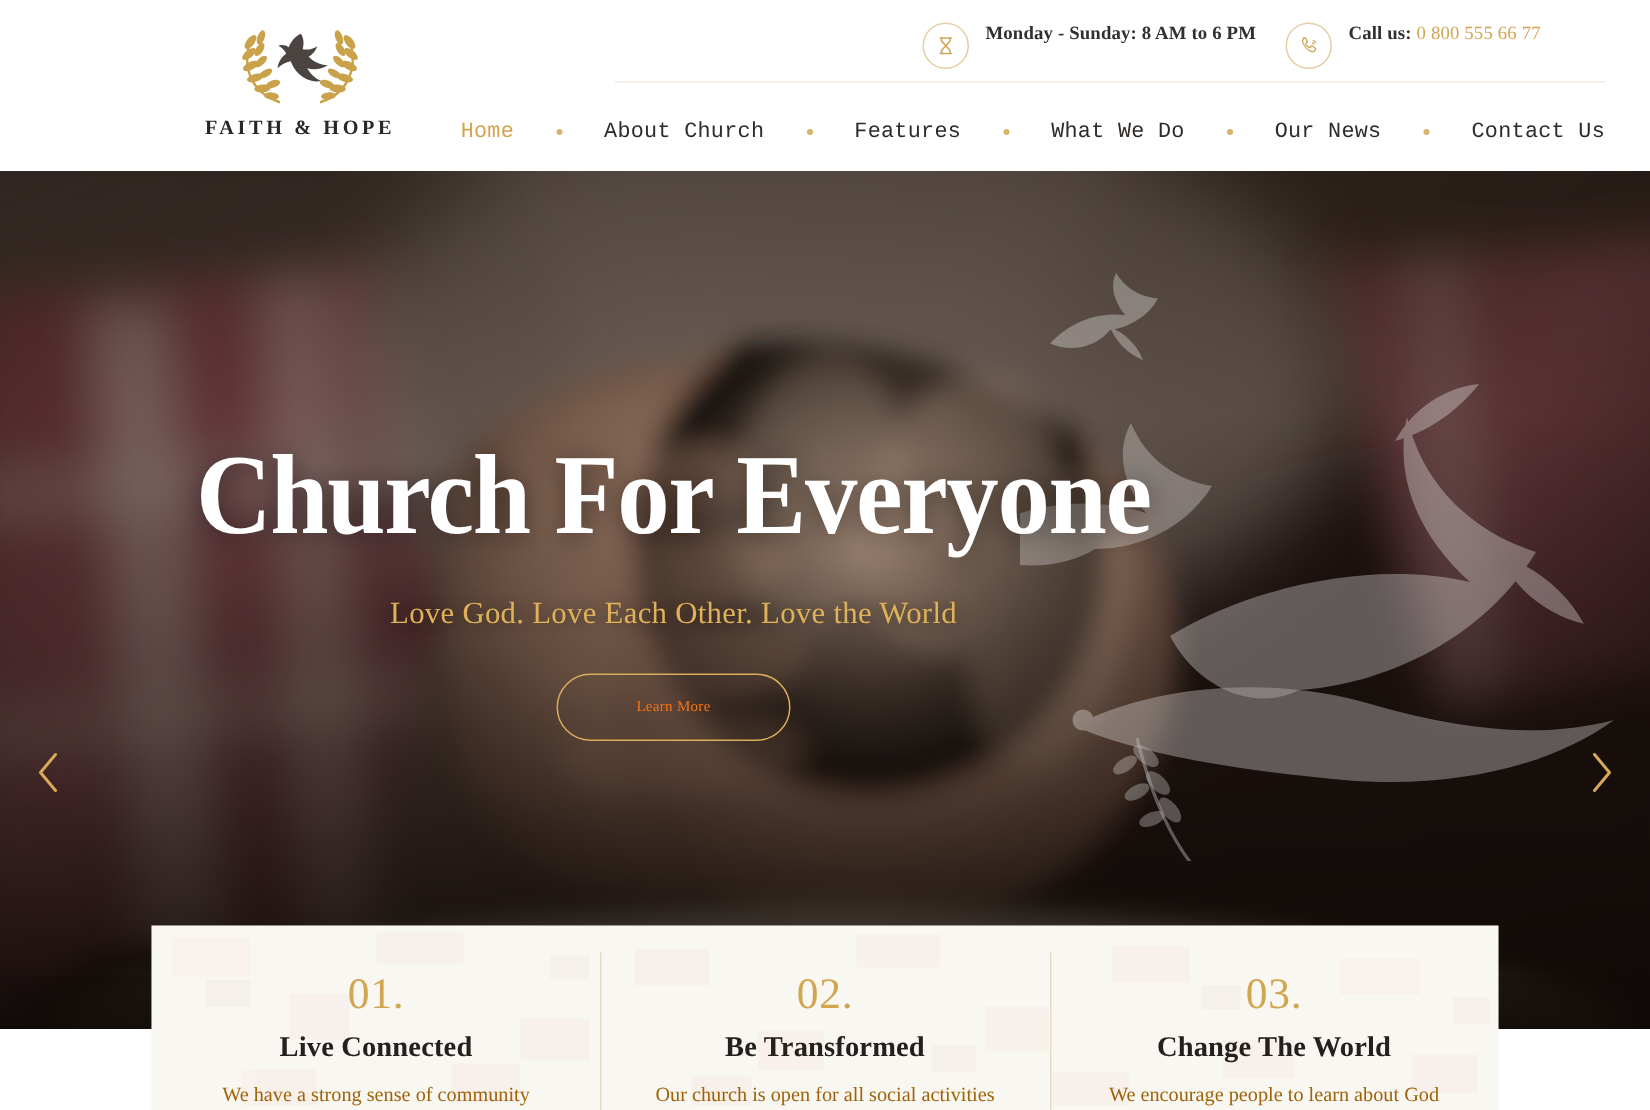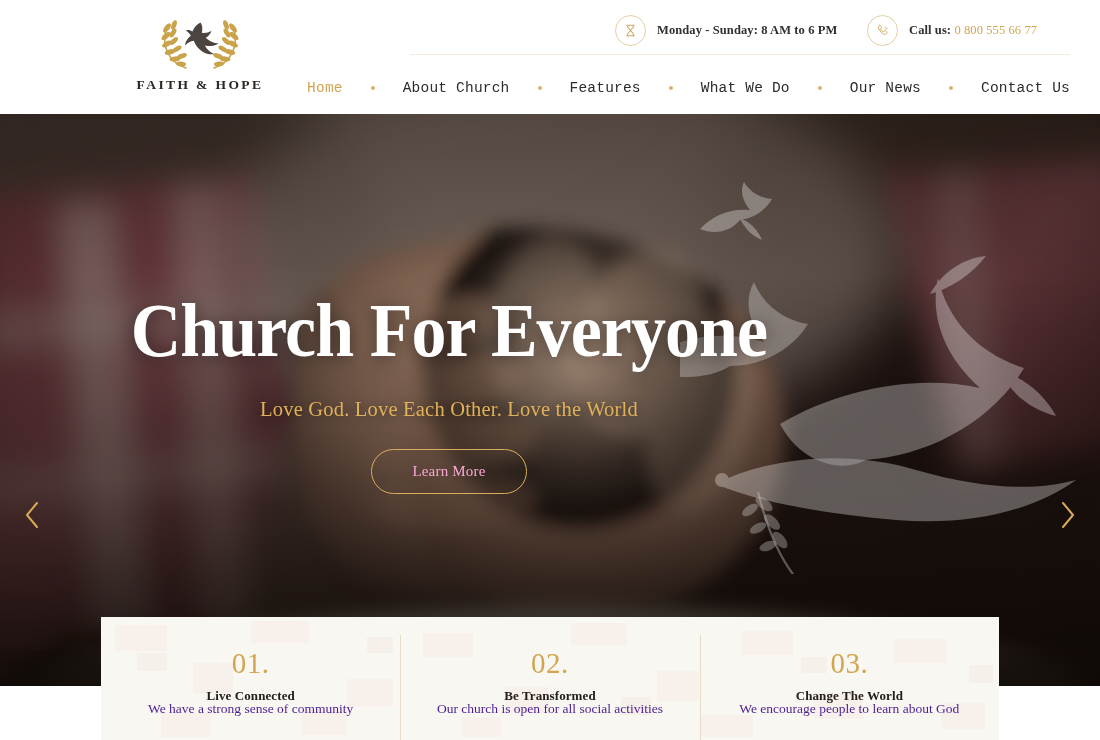--- a/index.html
+++ b/index.html
@@ -15,23 +15,23 @@
 
   .logo-wrap { position:absolute; left:100px; top:12px; width:200px; text-align:center; }
   .logo-mark { width:92px; height:62px; margin:0 auto; display:block; }
   .logo-text {
     font-family:"Liberation Serif", serif;
     font-size:13.5px; letter-spacing:2.4px; font-weight:700;
     color:#2b2724; margin-top:3px; white-space:nowrap;
   }
 
   .topbar { position:absolute; left:410px; top:12px; width:660px; height:38px; }
-  .topinfo { position:absolute; display:flex; align-items:center; gap:11px; top:3px; }
+  .topinfo { position:absolute; display:flex; align-items:flex-start; gap:11px; top:3px; }
   .topinfo.hours { left:205px; }
-  .topinfo.phone { left:457px; }
+  .topinfo.phone { left:447px; }
   .circ-icon {
     width:31px; height:31px; border-radius:50%;
     border:1px solid #e3cfa4; display:flex; align-items:center; justify-content:center;
     flex:0 0 auto;
   }
   .topinfo-text {
     font-family:"Liberation Serif", serif;
     font-size:12.5px; color:#32302e; font-weight:700; white-space:nowrap; letter-spacing:.1px;
   }
   .topinfo-text .gold { color:#d2a551; font-weight:400; }
@@ -72,22 +72,22 @@
   }
   .hero-sub {
     margin-top:30px;
     font-family:"Liberation Serif", serif;
     font-size:20.5px; color:#dfb259; letter-spacing:.2px; white-space:nowrap;
     text-shadow:0 1px 10px rgba(0,0,0,.4);
   }
   .hero-btn {
     margin-top:28px;
     width:156px; height:45px; border:1px solid #d8ad5c; border-radius:24px;
-    background:transparent; color:#f9a8d4;
-    font-family:"Liberation Serif", serif; font-size:15px; letter-spacing:.2px;
+    background:transparent; color:#f97316;
+    font-family:"Liberation Serif", serif; font-size:10px; letter-spacing:.2px;
     display:flex; align-items:center; justify-content:center; cursor:pointer;
   }
 
   .slide-arrow {
     position:absolute; top:384px; width:34px; height:34px; cursor:pointer;
     display:flex; align-items:center; justify-content:center;
   }
   .slide-arrow.prev { left:15px; }
   .slide-arrow.next { right:15px; }
 
@@ -101,26 +101,26 @@
   .feat-card { flex:1 1 0; position:relative; text-align:center; padding-top:32px; }
   .feat-card + .feat-card::before {
     content:""; position:absolute; left:0; top:18px; width:1px; height:105px; background:#e6dcc4;
   }
   .feat-num {
     font-family:"Liberation Serif", serif;
     font-size:29px; color:#d2a551; letter-spacing:.5px; line-height:1;
   }
   .feat-title {
     font-family:"Liberation Serif", serif;
-    font-size:13px; font-weight:700; color:#23201d; margin-top:11px; line-height:1;
+    font-size:19px; font-weight:700; color:#23201d; margin-top:11px; line-height:1;
     letter-spacing:.1px;
   }
   .feat-desc {
     font-family:"Liberation Serif", serif;
-    font-size:13.5px; color:#4c1d95; line-height:1;
+    font-size:13.5px; color:#a16207; margin-top:15px; line-height:1;
   }
 </style>
 </head>
 <body>
 
 <div class="page">
 
   <div class="header">
 
     <div class="logo-wrap">

